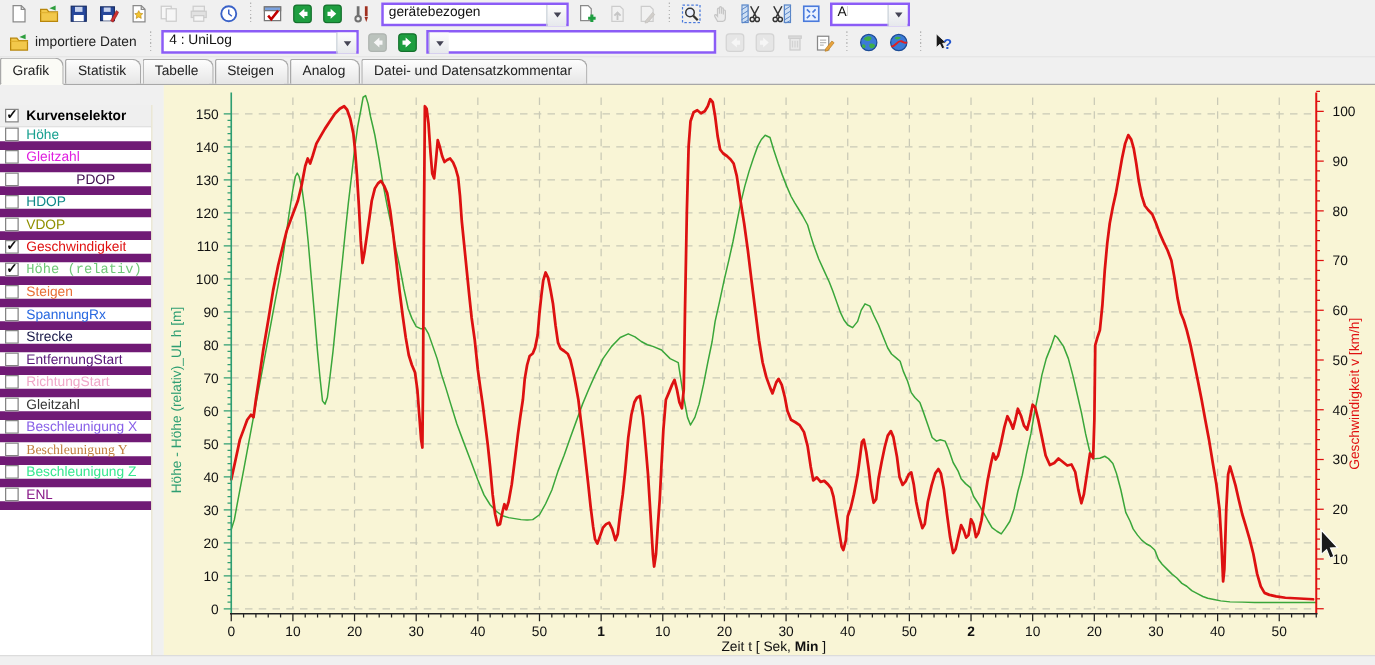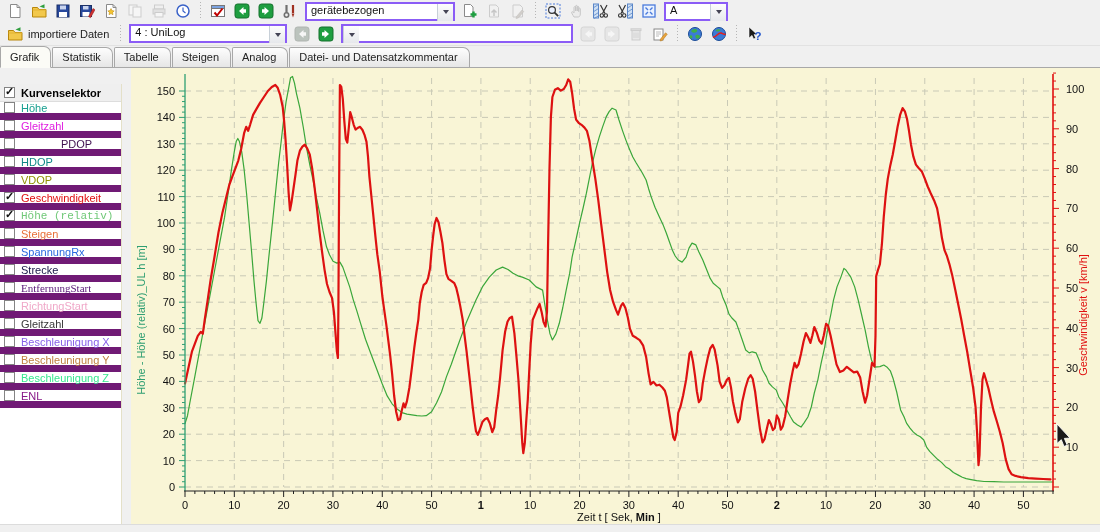--- a/index.html
+++ b/index.html
@@ -339,37 +339,37 @@
       <div class="side-row">
         <span class="cb"></span>
         <span class="side-label" style="color: rgb(40, 104, 224);">SpannungRx</span>
       </div>
       <div class="side-row">
         <span class="cb"></span>
         <span class="side-label" style="color: rgb(24, 24, 72);">Strecke</span>
       </div>
       <div class="side-row">
         <span class="cb"></span>
-        <span class="side-label" style="color: rgb(88, 24, 120); font-family: Liberation Serif, serif;">EntfernungStart</span>
+        <span class="side-label" style="color: rgb(88, 24, 120);">EntfernungStart</span>
       </div>
       <div class="side-row">
         <span class="cb"></span>
         <span class="side-label" style="color: rgb(240, 168, 200);">RichtungStart</span>
       </div>
       <div class="side-row">
         <span class="cb"></span>
         <span class="side-label" style="color: rgb(56, 56, 56);">Gleitzahl</span>
       </div>
       <div class="side-row">
         <span class="cb"></span>
         <span class="side-label" style="color: rgb(136, 96, 232);">Beschleunigung X</span>
       </div>
       <div class="side-row">
         <span class="cb"></span>
-        <span class="side-label" style="color: rgb(192, 128, 64);">Beschleunigung Y</span>
+        <span class="side-label" style="color: rgb(192, 128, 64); font-family: Liberation Serif, serif;">Beschleunigung Y</span>
       </div>
       <div class="side-row">
         <span class="cb"></span>
         <span class="side-label" style="color: rgb(56, 232, 144);">Beschleunigung Z</span>
       </div>
       <div class="side-row">
         <span class="cb"></span>
         <span class="side-label" style="color: rgb(136, 24, 136);">ENL</span>
       </div>
     </div>

